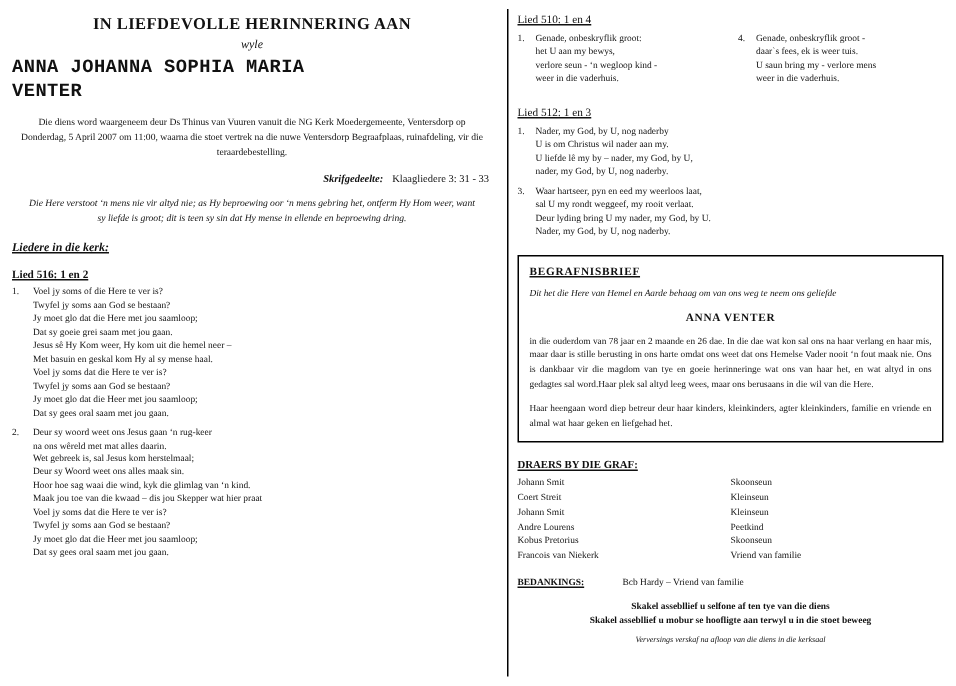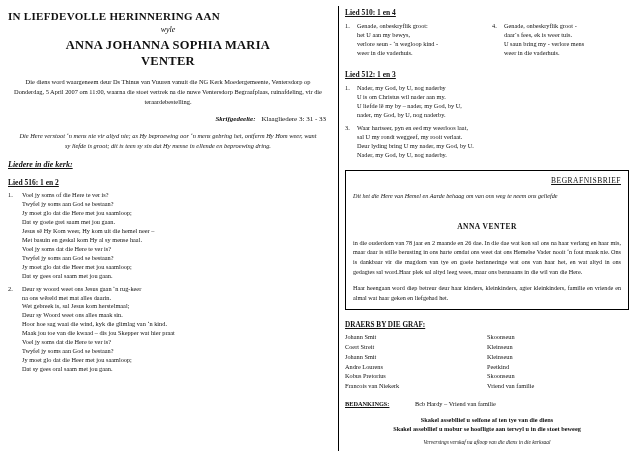--- a/index.html
+++ b/index.html
@@ -31,38 +31,40 @@
     flex: 0 0 320px;
   }
   .col-right {
     flex: 1 1 auto;
     padding-left: 6px;
     border-left: 1px solid #000000;
   }
 
   
   .title-main {
+    text-align: center;
     font-weight: bold;
     font-size: 11px;
     letter-spacing: .3px;
     margin-top: 4px;
   }
   .wyle {
     text-align: center;
     font-size: 8px;
     margin-top: 3px;
     font-style: italic;
   }
   .deceased-name {
-    text-align: center;
+    text-align: left;
     font-weight: bold;
     font-size: 12.5px;
     margin-top: 4px;
     line-height: 1.25;
     letter-spacing: .3px;
+    font-family: Liberation Mono, monospace;
   }
   .dates {
     text-align: center;
     font-weight: bold;
     font-size: 9px;
     margin-top: 7px;
     letter-spacing: .4px;
   }
   .dates .sym { font-size: 9px; }
   .dates .gap { display: inline-block; width: 26px; }
@@ -125,21 +127,21 @@
   }
   .hymn-num {
     width: 14px;
     flex: 0 0 14px;
     text-align: left;
   }
   .hymn-lines { flex: 1 1 auto; }
 
   
   .r-hymn-head {
-    font-weight: bold;
+    font-weight: normal;
     font-size: 7.5px;
     text-decoration: underline;
     margin-top: 2px;
   }
   .two-up {
     display: flex;
     gap: 10px;
     margin-top: 4px;
   }
   .two-up > div { flex: 1 1 50%; }
@@ -153,37 +155,37 @@
     width: 12px;
     flex: 0 0 12px;
   }
 
   .box {
     border: 1.2px solid #000000;
     margin-top: 10px;
     padding: 5px 7px 7px 7px;
   }
   .box-title {
-    text-align: right;
-    font-weight: normal;
+    text-align: left;
+    font-weight: bold;
     font-size: 7.5px;
     text-decoration: underline;
     letter-spacing: .5px;
   }
   .box-lead {
     font-size: 6.2px;
     line-height: 1.5;
     margin-top: 6px;
     font-style: italic;
   }
   .box-name {
     text-align: center;
     font-weight: bold;
     font-size: 7.5px;
-    margin-top: 22px;
+    margin-top: 7px;
     letter-spacing: .5px;
   }
   .box-para {
     font-size: 6.2px;
     line-height: 1.55;
     margin-top: 7px;
     text-align: justify;
   }
 
   .bearers-head {

